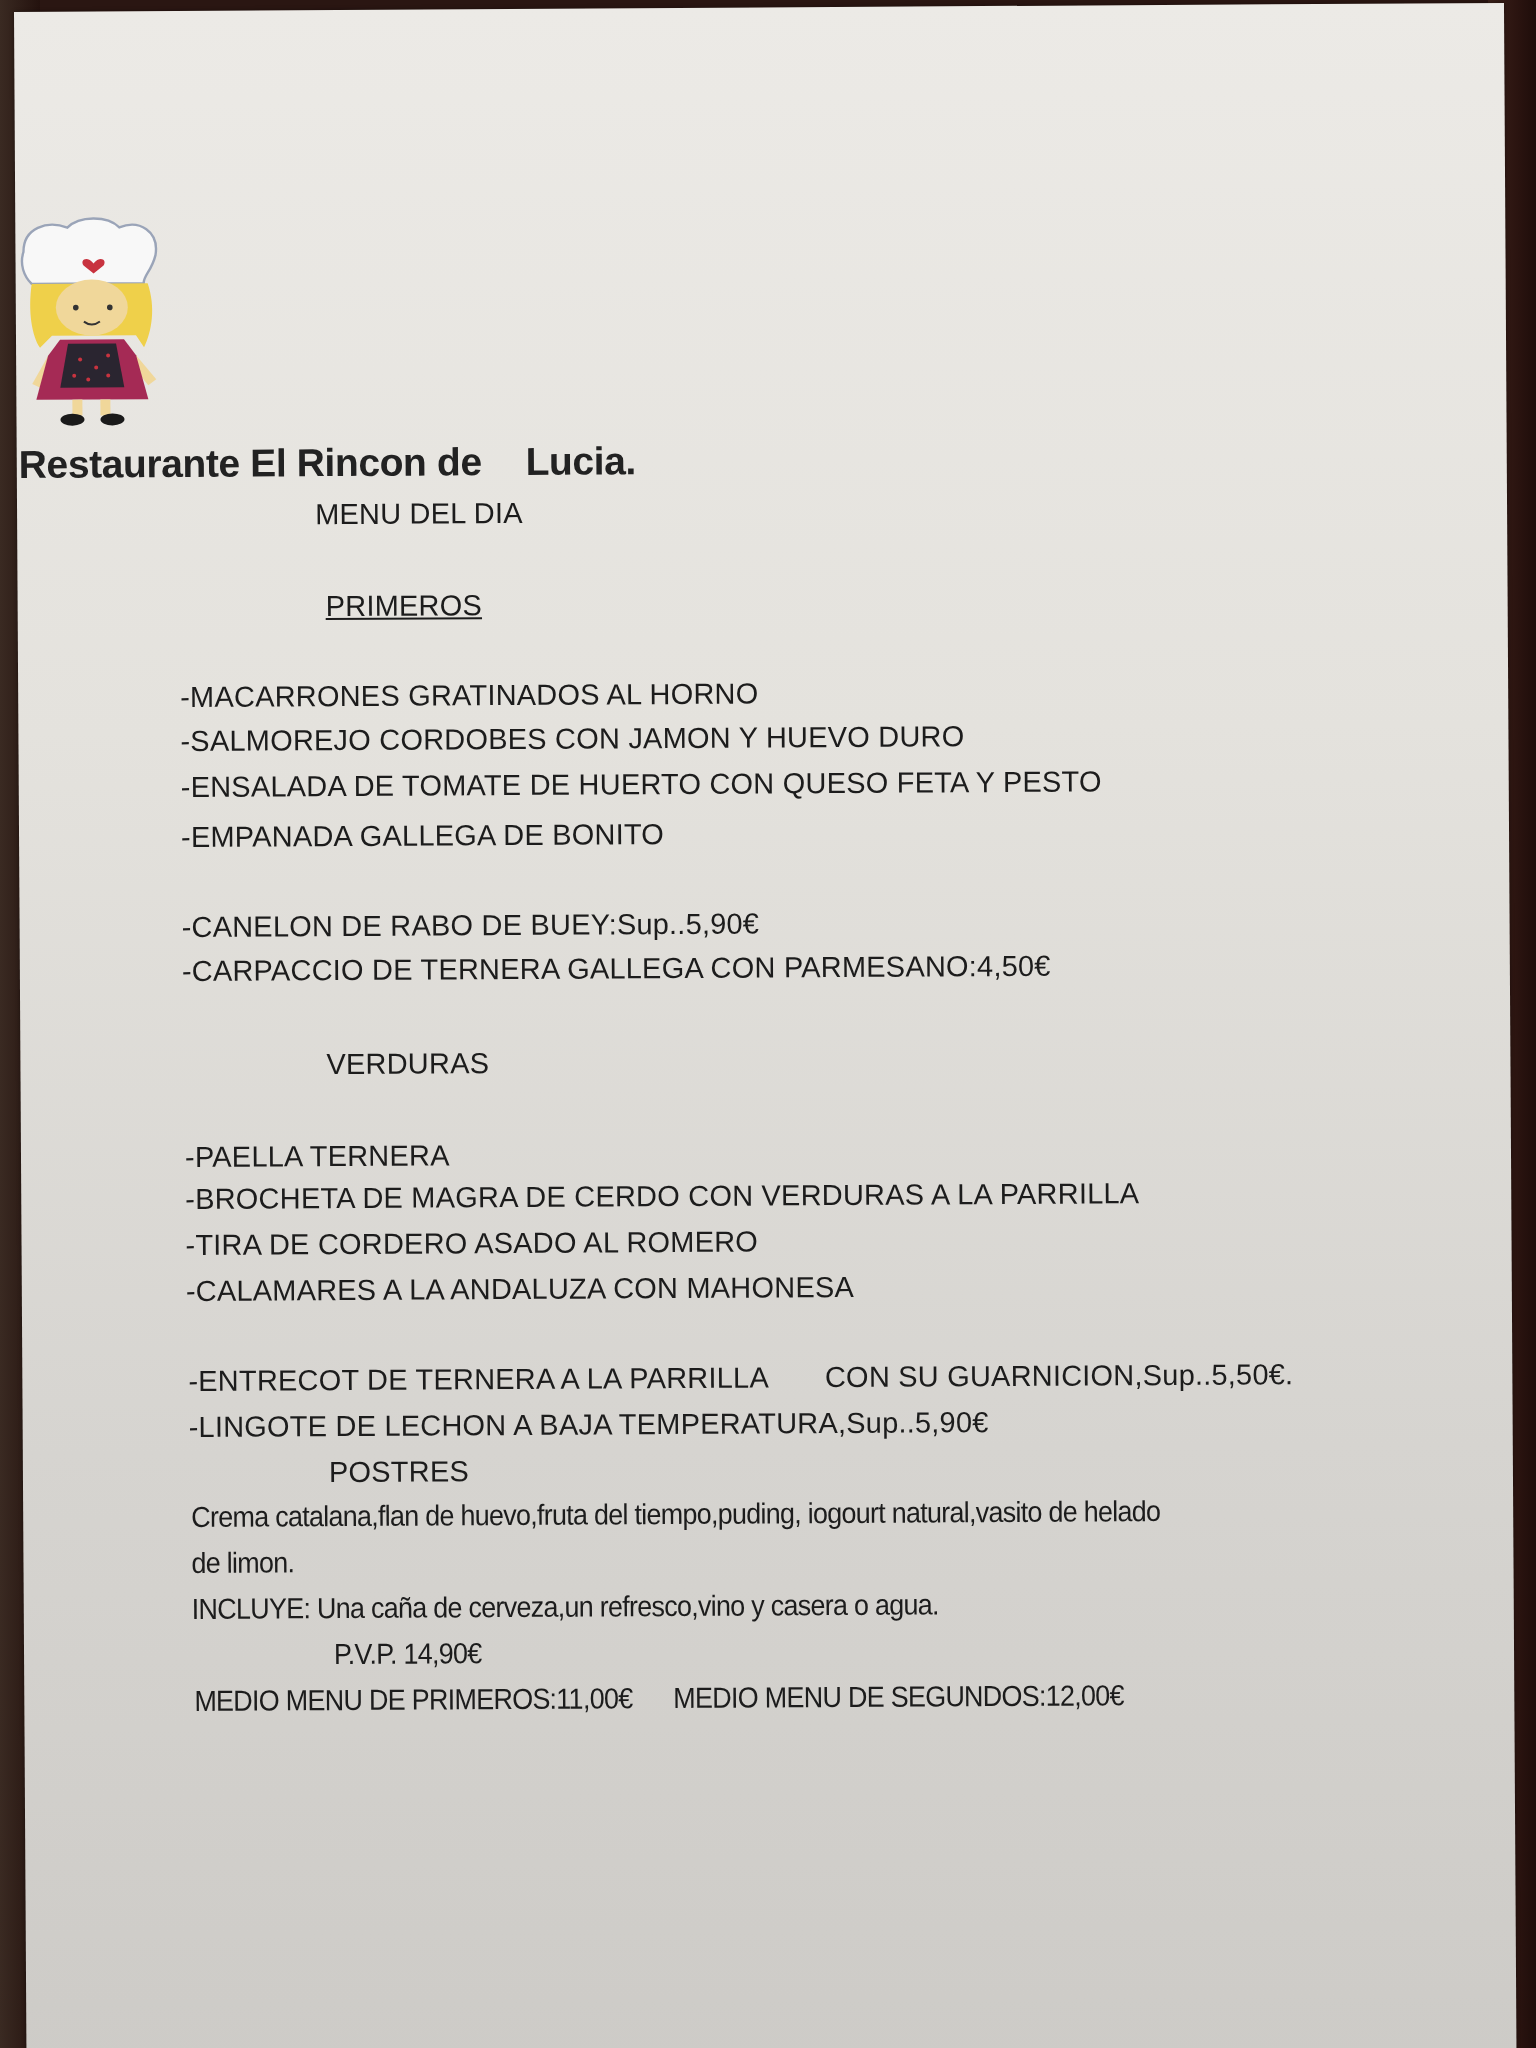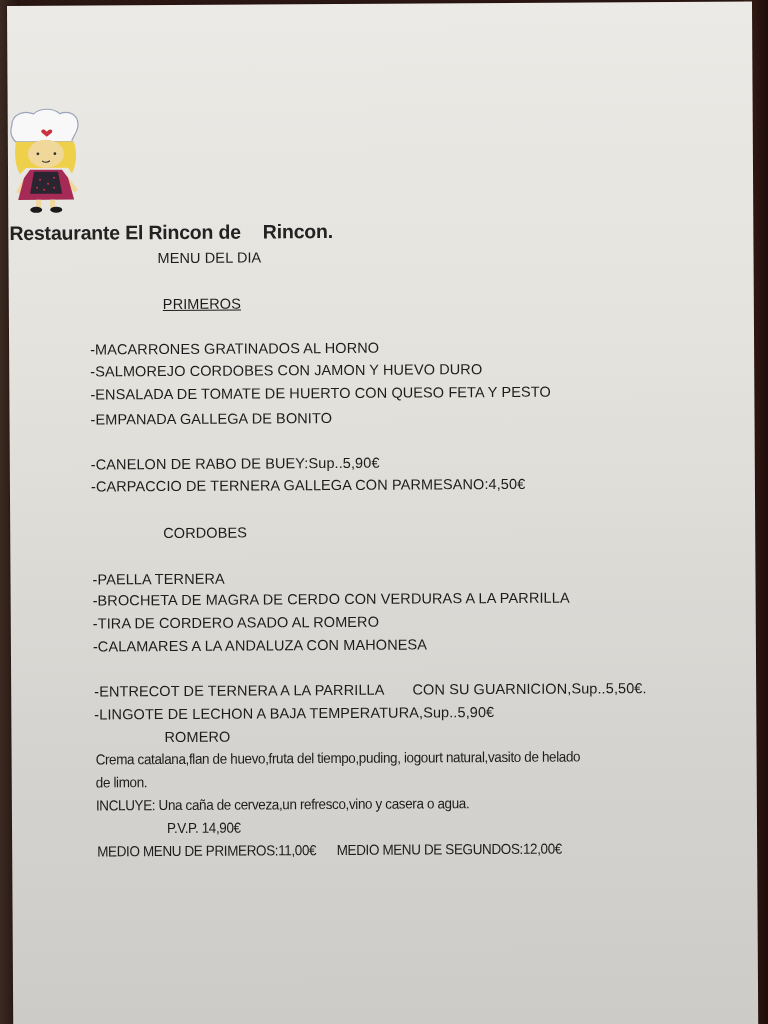--- a/index.html
+++ b/index.html
@@ -65,48 +65,48 @@
     <circle cx="44" cy="82" r="1" fill="#c8333f"></circle>
       <circle cx="27" cy="82" r="1" fill="#c8333f"></circle>
 
     <rect x="26" y="94" width="5" height="8" fill="#f0d79a"></rect>
     <rect x="40" y="94" width="5" height="8" fill="#f0d79a"></rect>
     <ellipse cx="26" cy="104" rx="6" ry="3" fill="#1a1a1a"></ellipse>
     <ellipse cx="46" cy="104" rx="6" ry="3" fill="#1a1a1a"></ellipse>
   </svg>
 
   <div class="line title" style="left:1px; top:216px;">
-    <span>Restaurante El Rincon de</span><span style="display:inline-block;width:22px;"></span><span>Rincon.</span>
+    <span>Restaurante El Rincon de</span><span style="display:inline-block;width:22px;"></span><span>Lucia.</span>
   </div>
 
   <div class="line" style="left:149px; top:245px;">MENU DEL DIA</div>
 
   <div class="line" style="left:154px; top:291px;text-decoration:underline;">PRIMEROS</div>
 
   <div class="line" style="left:81px; top:336px;">-MACARRONES GRATINADOS AL HORNO</div>
   <div class="line" style="left:81px; top:358px;">-SALMOREJO CORDOBES CON JAMON Y HUEVO DURO</div>
   <div class="line" style="left:81px; top:381px;">-ENSALADA DE TOMATE DE HUERTO CON QUESO FETA Y PESTO</div>
   <div class="line" style="left:81px; top:406px;">-EMPANADA GALLEGA DE BONITO</div>
 
   <div class="line" style="left:81px; top:451px;">-CANELON DE RABO DE BUEY:Sup..5,90€</div>
   <div class="line" style="left:81px; top:473px;">-CARPACCIO DE TERNERA GALLEGA CON PARMESANO:4,50€</div>
 
-  <div class="line" style="left:153px; top:520px;">CORDOBES</div>
+  <div class="line" style="left:153px; top:520px;">VERDURAS</div>
 
   <div class="line" style="left:82px; top:566px;">-PAELLA TERNERA</div>
   <div class="line" style="left:82px; top:587px;">-BROCHETA DE MAGRA DE CERDO CON VERDURAS A LA PARRILLA</div>
   <div class="line" style="left:82px; top:610px;">-TIRA DE CORDERO ASADO AL ROMERO</div>
   <div class="line" style="left:82px; top:633px;">-CALAMARES A LA ANDALUZA CON MAHONESA</div>
 
   <div class="line" style="left:83px; top:678px;">
     <span>-ENTRECOT DE TERNERA A LA PARRILLA</span><span style="display:inline-block;width:28px;"></span><span>CON SU GUARNICION,Sup..5,50€.</span>
   </div>
   <div class="line" style="left:83px; top:701px;">-LINGOTE DE LECHON A BAJA TEMPERATURA,Sup..5,90€</div>
 
-  <div class="line" style="left:153px; top:724px;">ROMERO</div>
+  <div class="line" style="left:153px; top:724px;">POSTRES</div>
 
   <div class="line cond" style="left:84px; top:746px;">Crema catalana,flan de huevo,fruta del tiempo,puding, iogourt natural,vasito de helado</div>
   <div class="line cond" style="left:84px; top:769px;">de limon.</div>
 
   <div class="line cond" style="left:84px; top:792px;">INCLUYE: Una caña de cerveza,un refresco,vino y casera o agua.</div>
 
   <div class="line cond" style="left:155px; top:815px;">P.V.P. 14,90€</div>
 
   <div class="line cond" style="left:85px; top:838px;">
     <span>MEDIO MENU DE PRIMEROS:11,00€</span><span style="display:inline-block;width:22px;"></span><span>MEDIO MENU DE SEGUNDOS:12,00€</span>

